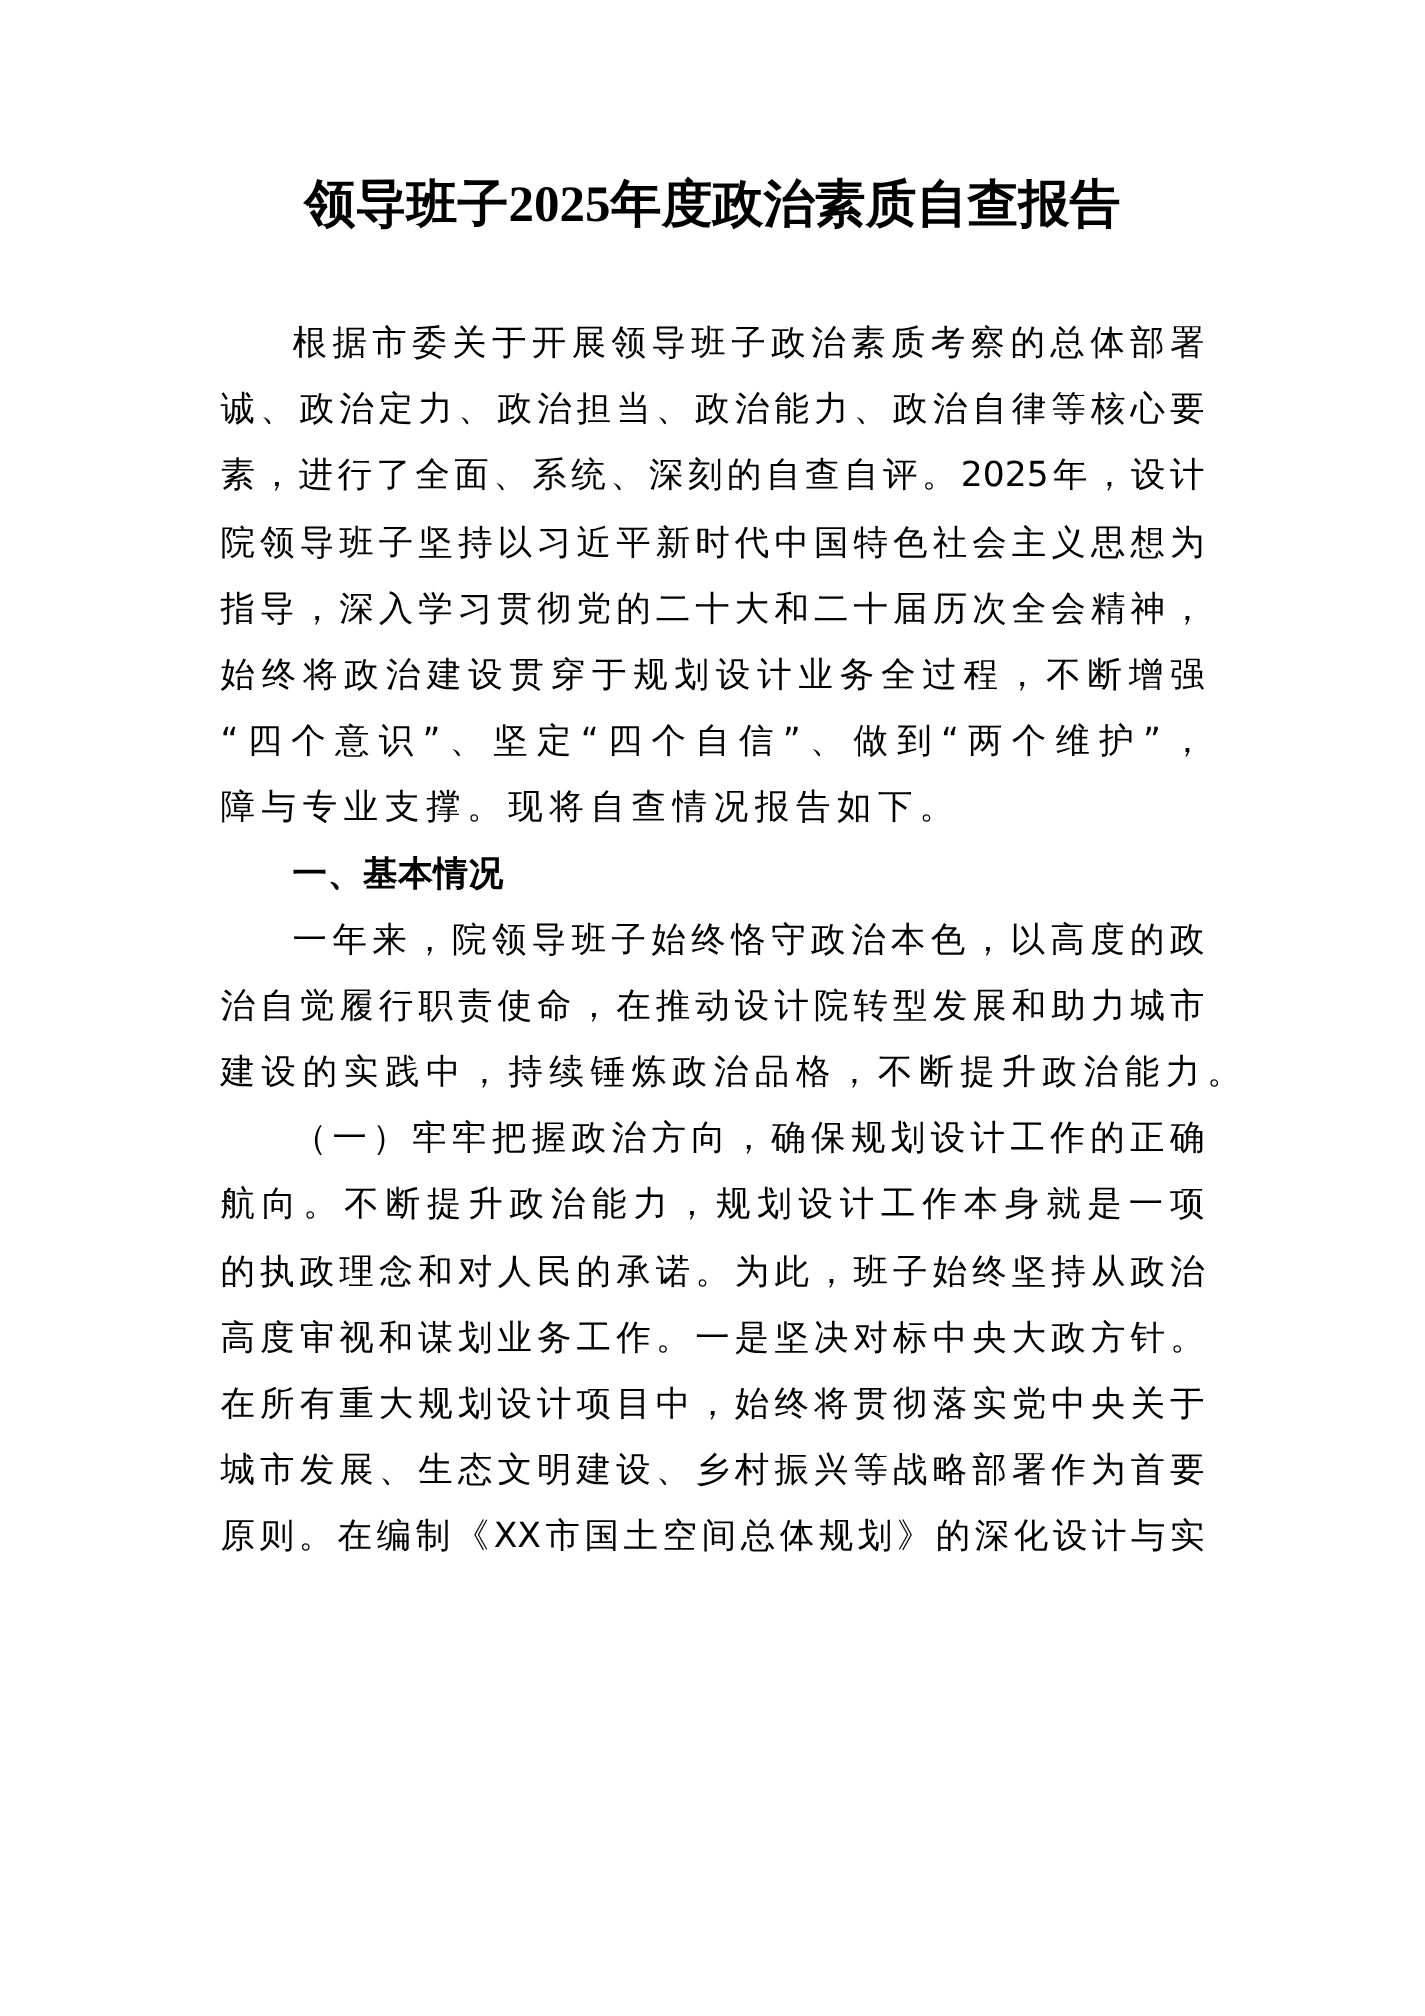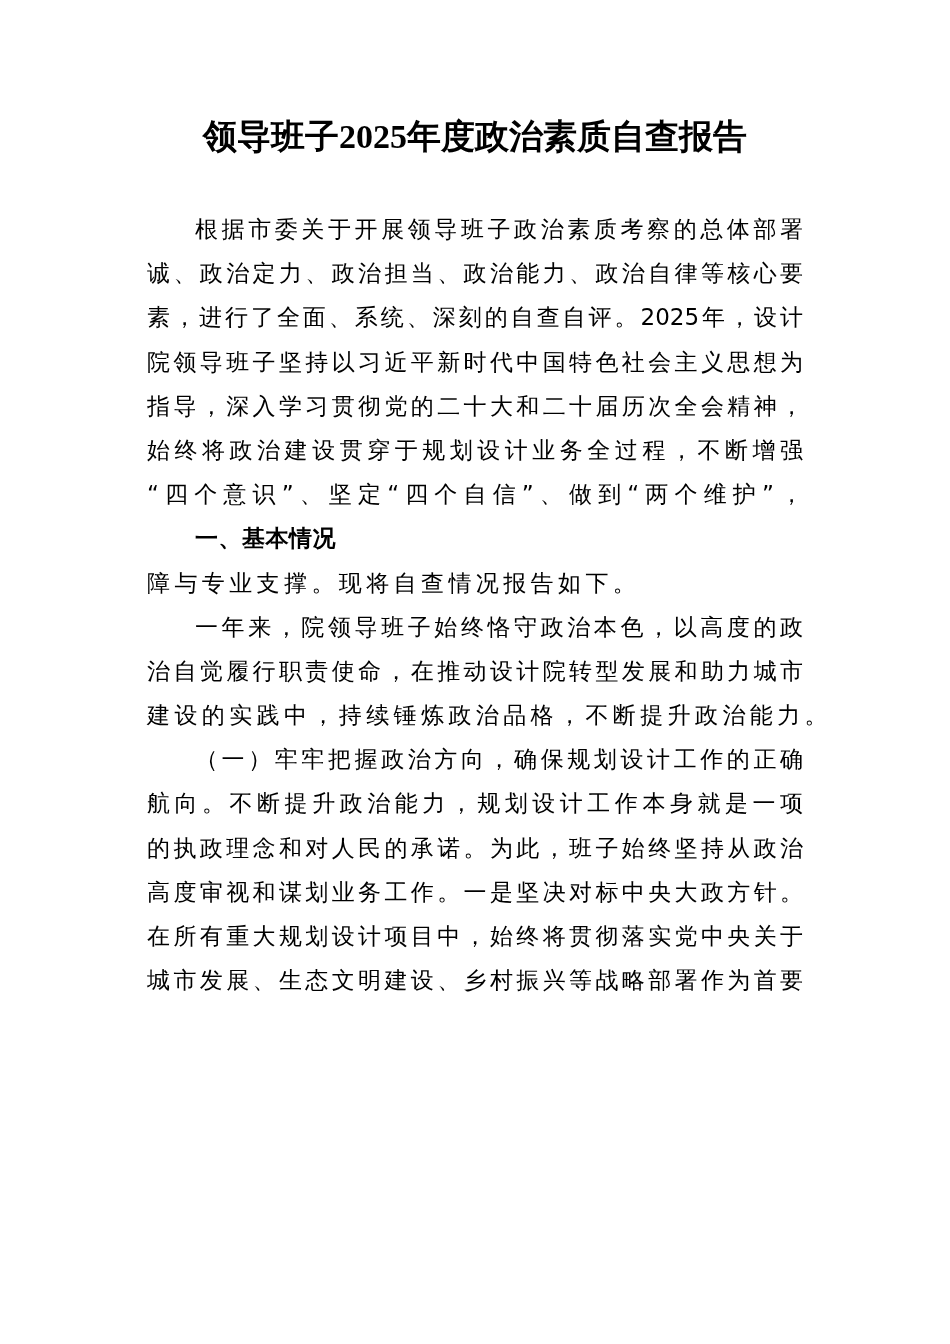--- a/index.html
+++ b/index.html
@@ -72,29 +72,30 @@
   <div class="title">领导班子2025年度政治素质自查报告</div>
 
   <div class="body-text">
     <div class="line indent">根据市委关于开展领导班子政治素质考察的总体部署</div>
     <div class="line">诚、政治定力、政治担当、政治能力、政治自律等核心要</div>
     <div class="line">素，进行了全面、系统、深刻的自查自评。2025年，设计</div>
     <div class="line">院领导班子坚持以习近平新时代中国特色社会主义思想为</div>
     <div class="line">指导，深入学习贯彻党的二十大和二十届历次全会精神，</div>
     <div class="line">始终将政治建设贯穿于规划设计业务全过程，不断增强</div>
     <div class="line">“四个意识”、坚定“四个自信”、做到“两个维护”，</div>
+    <div class="line last">障与专业支撑。现将自查情况报告如下。</div>
+
     <div class="line indent heading">一、基本情况</div>
-
-    <div class="line last">障与专业支撑。现将自查情况报告如下。</div>
 
     <div class="line indent">一年来，院领导班子始终恪守政治本色，以高度的政</div>
     <div class="line">治自觉履行职责使命，在推动设计院转型发展和助力城市</div>
     <div class="line last">建设的实践中，持续锤炼政治品格，不断提升政治能力。</div>
 
     <div class="line indent">（一）牢牢把握政治方向，确保规划设计工作的正确</div>
     <div class="line">航向。不断提升政治能力，规划设计工作本身就是一项</div>
     <div class="line">的执政理念和对人民的承诺。为此，班子始终坚持从政治</div>
     <div class="line">高度审视和谋划业务工作。一是坚决对标中央大政方针。</div>
     <div class="line">在所有重大规划设计项目中，始终将贯彻落实党中央关于</div>
     <div class="line">城市发展、生态文明建设、乡村振兴等战略部署作为首要</div>
+    <div class="line">原则。在编制《XX市国土空间总体规划》的深化设计与实</div>
   </div>
 
 </div>
 
 </body></html>

